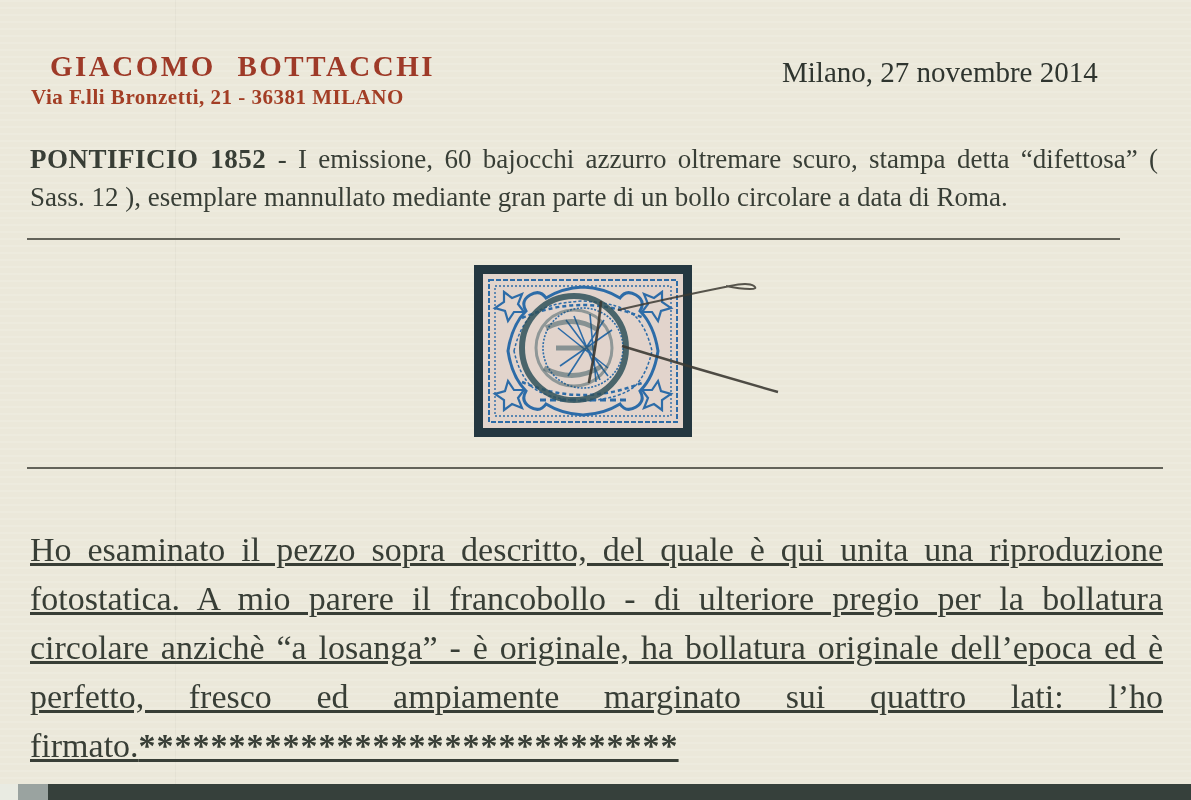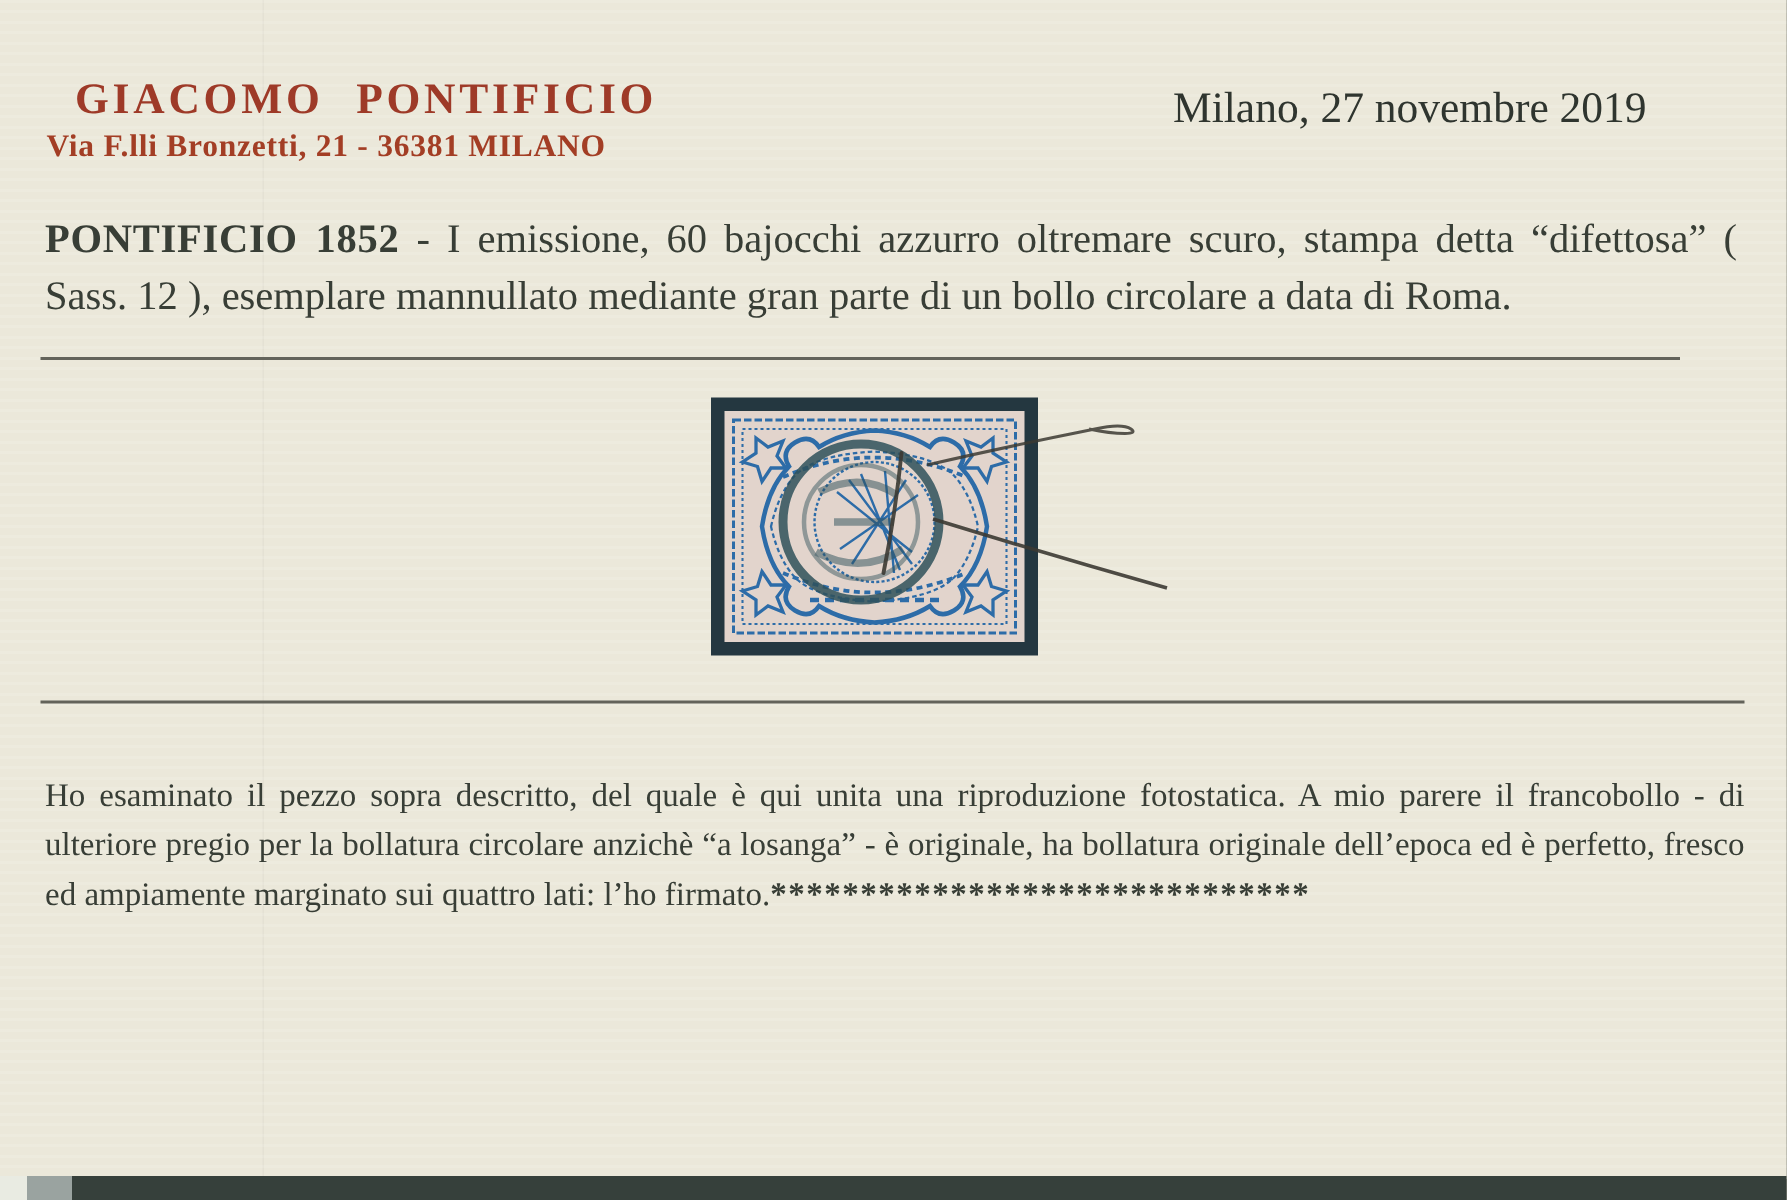--- a/index.html
+++ b/index.html
@@ -34,37 +34,37 @@
   .dateline{
     position:absolute;left:782px;top:56px;
     font-size:29px;color:#2f352f;
   }
   .para{
     position:absolute;color:#383e36;
     font-size:27px;line-height:38px;text-align:justify;
   }
   .para-description{left:30px;top:113px;width:1128px;}
   .para-description .lead{font-weight:bold;letter-spacing:.5px;}
-  .para-opinion{left:30px;top:491px;width:1133px;line-height:33px;font-size:22px;}
+  .para-opinion{left:30px;top:491px;width:1133px;line-height:49px;font-size:34px;text-decoration:underline;}
   .asterisks{letter-spacing:1px;font-weight:bold;}
 
   .rule{position:absolute;height:0;border-top:2px solid #63635a;}
   .rule-1{left:27px;top:238px;width:1093px;}
   .rule-2{left:27px;top:467px;width:1136px;}
 
   .stamp-wrap{position:absolute;left:470px;top:262px;width:330px;height:185px;}
 </style>
 </head>
 <body>
 
 <div class="paper">
 
-  <div class="header-name">GIACOMO PONTIFICIO</div>
+  <div class="header-name">GIACOMO BOTTACCHI</div>
   <div class="header-address">Via F.lli Bronzetti, 21 - 36381 MILANO</div>
-  <div class="dateline">Milano, 27 novembre 2019</div>
+  <div class="dateline">Milano, 27 novembre 2014</div>
 
   <p class="para para-description"><span class="lead">PONTIFICIO 1852</span><span> - I emissione, 60 bajocchi azzurro oltremare scuro, stampa detta “difettosa” ( Sass. 12 ), esemplare mannullato mediante gran parte di un bollo circolare a data di Roma.</span></p>
 
   <div class="rule rule-1"></div>
 
   <div class="stamp-wrap">
     <svg width="330" height="185" viewBox="0 0 330 185">
 
       <rect x="4" y="3" width="218" height="172" fill="#243740"></rect>
       <rect x="13" y="12" width="200" height="154" fill="#e2d4cc"></rect>

